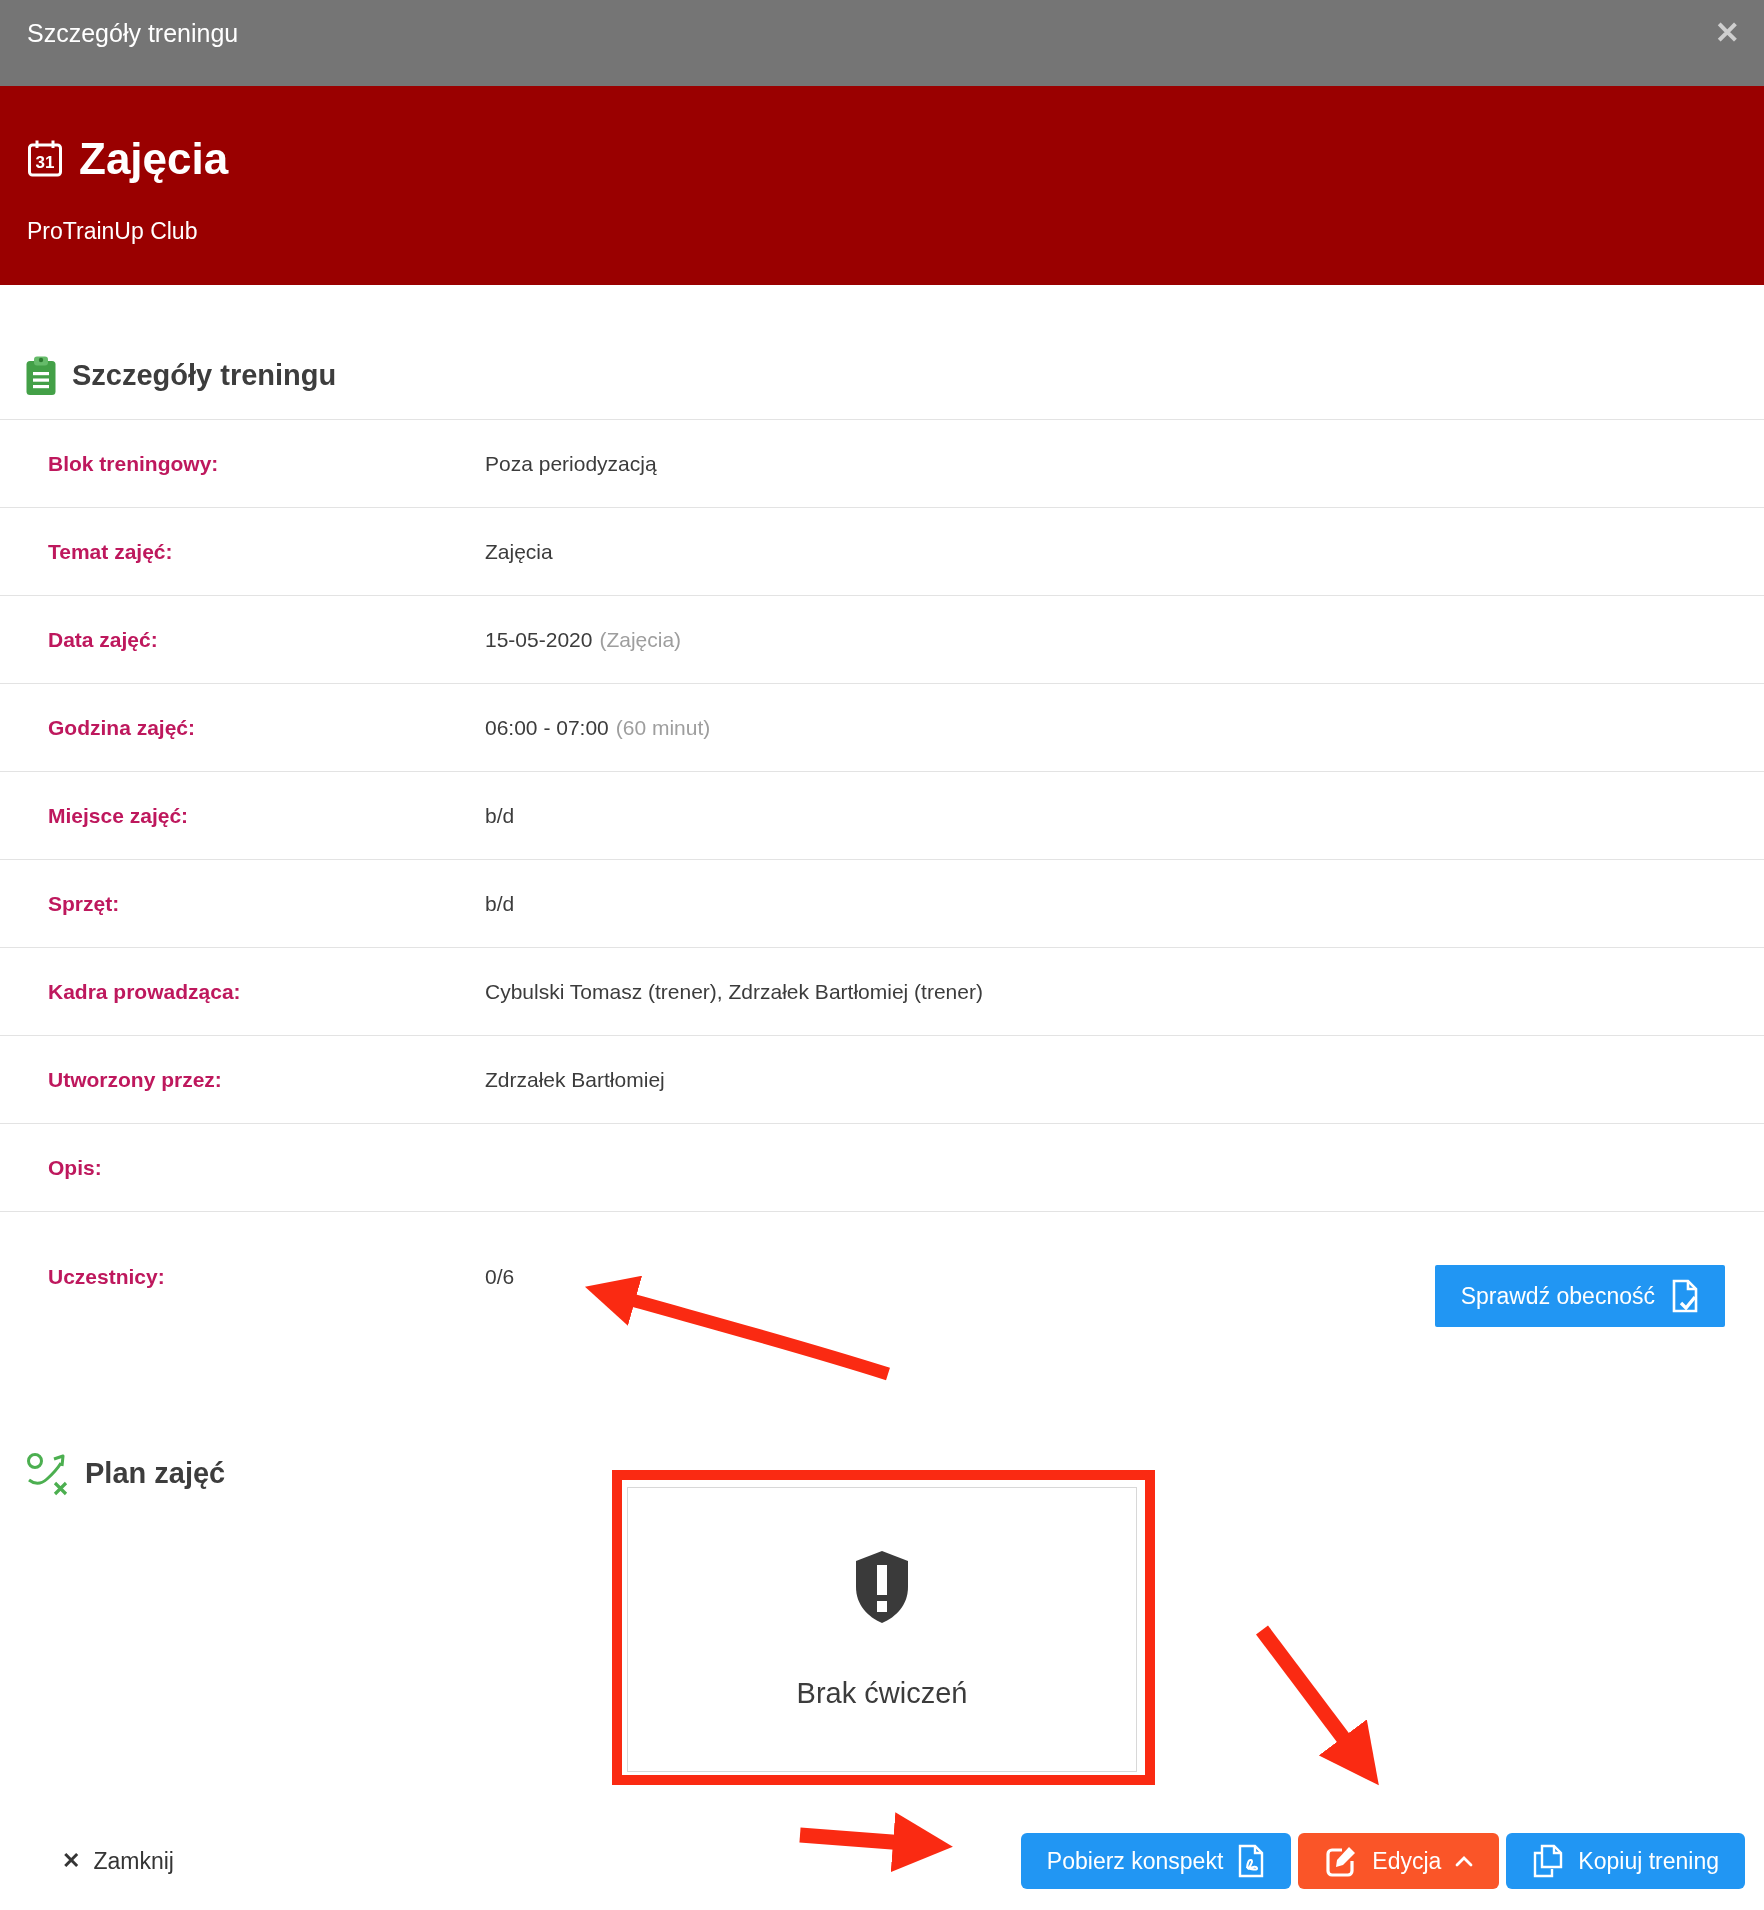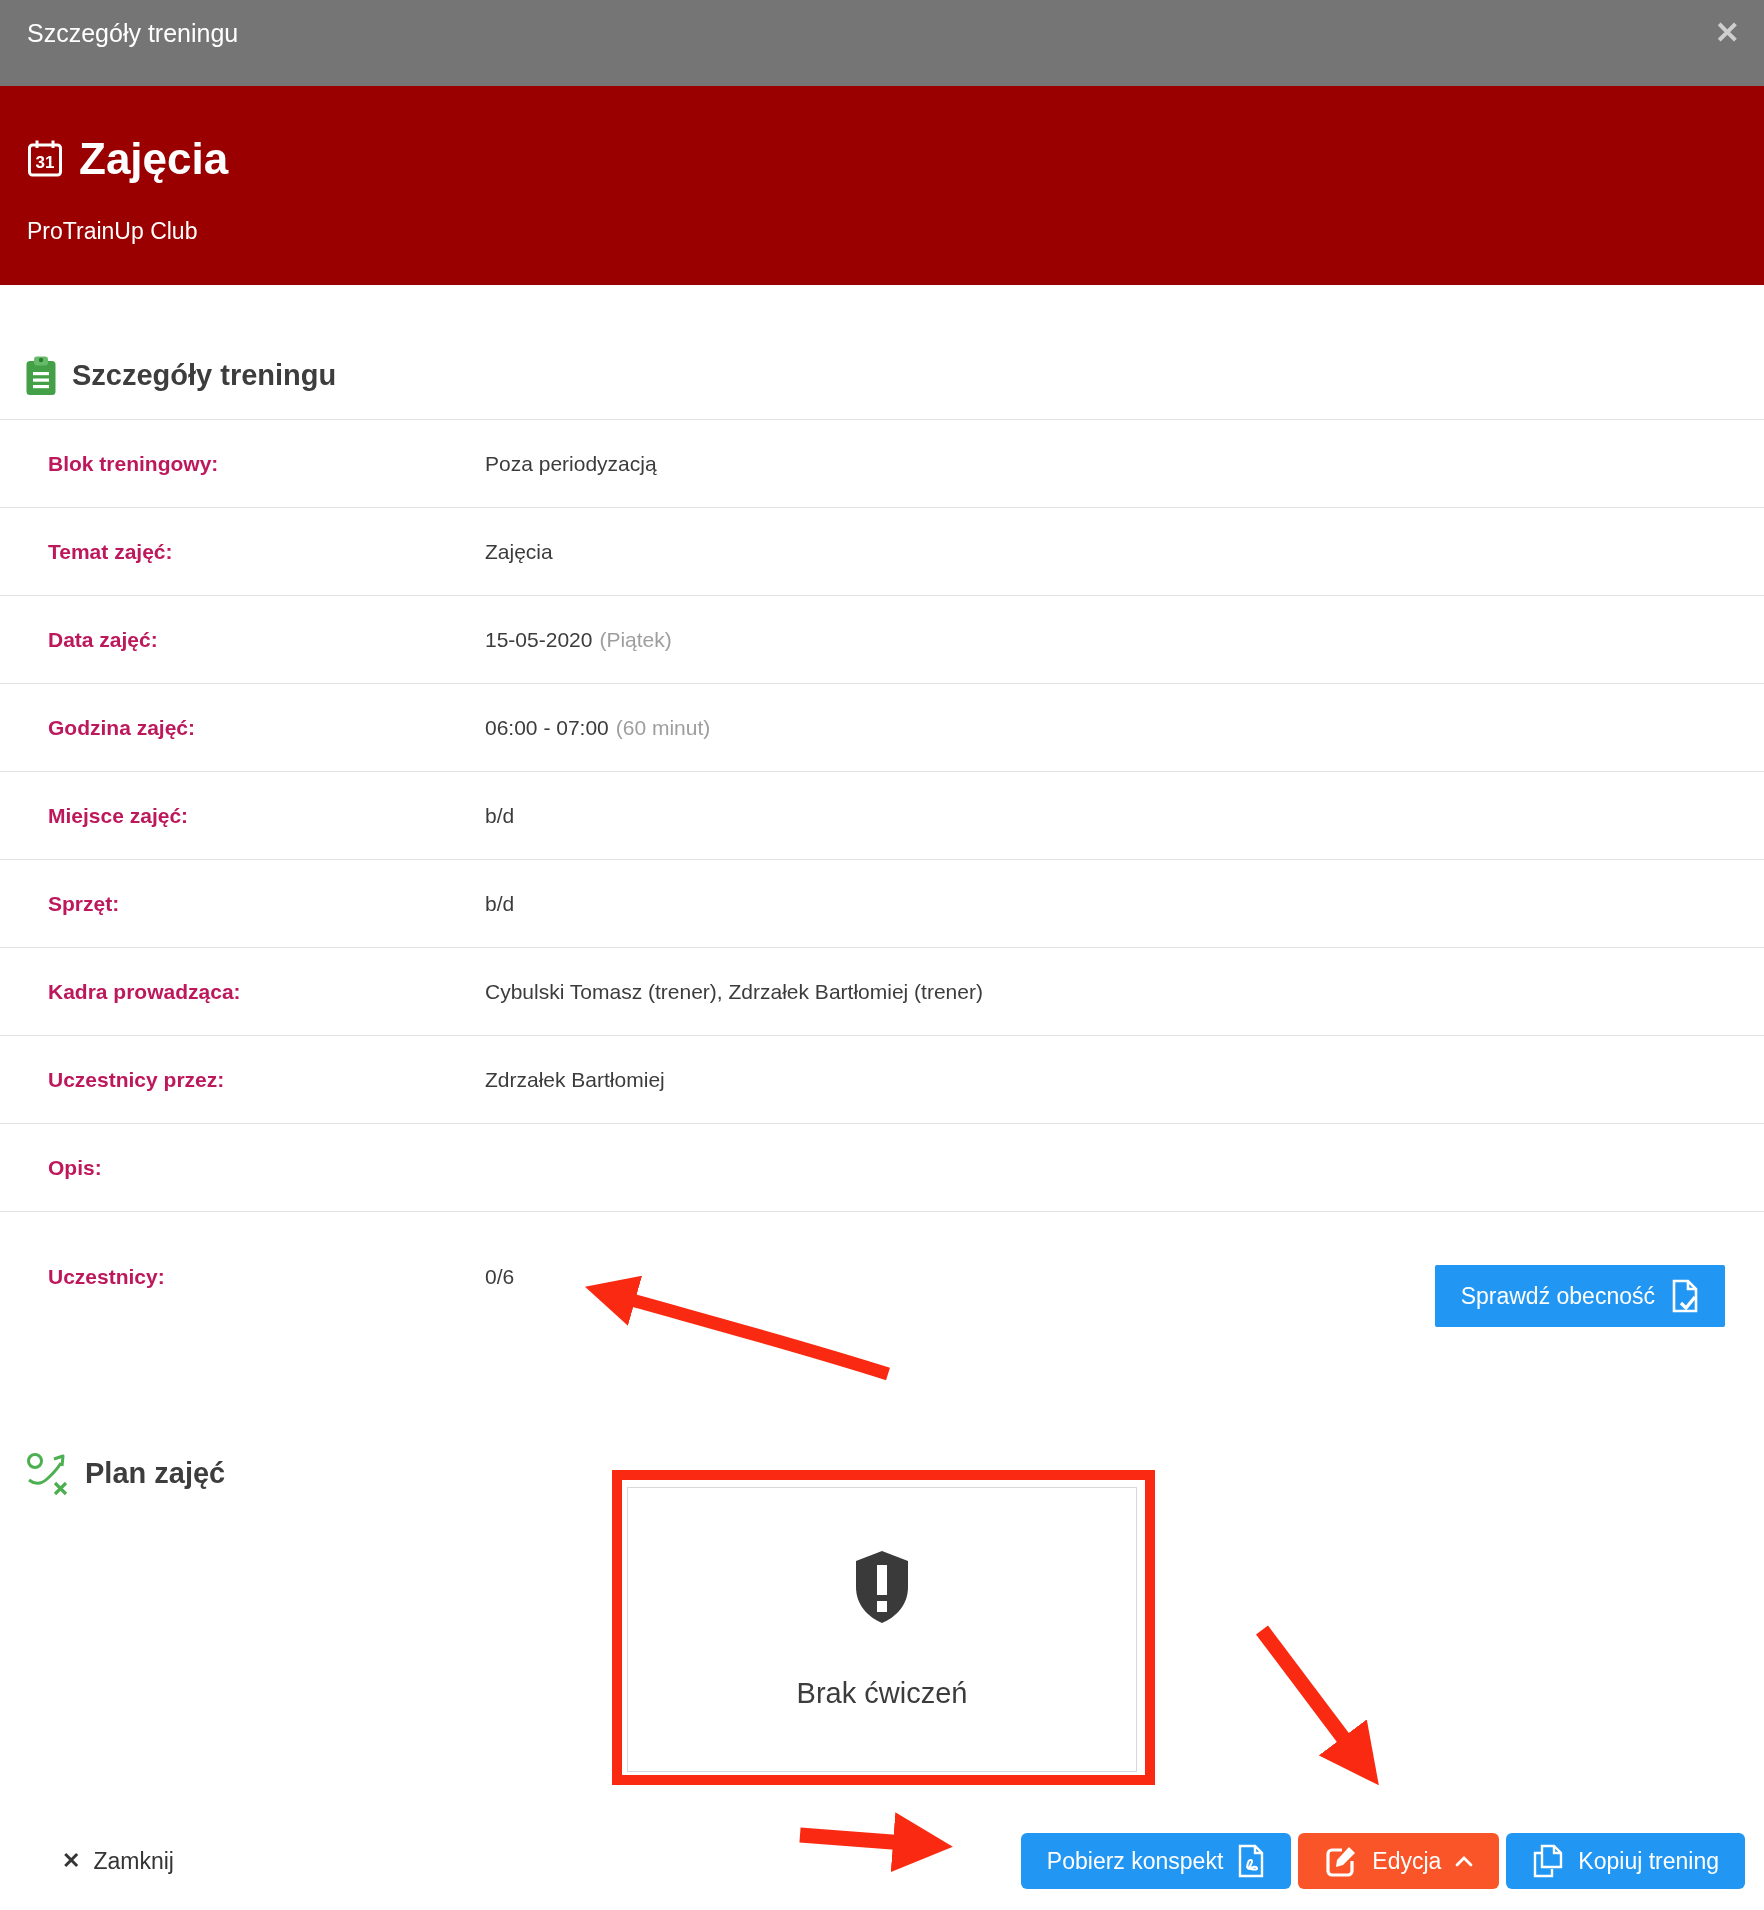--- a/index.html
+++ b/index.html
@@ -150,21 +150,21 @@
     <div class="dlabel">Blok treningowy:</div>
     <div class="dvalue">Poza periodyzacją</div>
   </div>
   <div class="drow">
     <div class="dlabel">Temat zajęć:</div>
     <div class="dvalue">Zajęcia</div>
   </div>
   <div class="drow">
     <div class="dlabel">Data zajęć:</div>
     <div class="dvalue">
-      <span>15-05-2020</span><span class="muted">(Piątek)</span>
+      <span>15-05-2020</span><span class="muted">(Zajęcia)</span>
     </div>
   </div>
   <div class="drow">
     <div class="dlabel">Godzina zajęć:</div>
     <div class="dvalue">
       <span>06:00 - 07:00</span><span class="muted">(60 minut)</span>
     </div>
   </div>
   <div class="drow">
     <div class="dlabel">Miejsce zajęć:</div>
@@ -172,21 +172,21 @@
   </div>
   <div class="drow">
     <div class="dlabel">Sprzęt:</div>
     <div class="dvalue">b/d</div>
   </div>
   <div class="drow">
     <div class="dlabel">Kadra prowadząca:</div>
     <div class="dvalue">Cybulski Tomasz (trener), Zdrzałek Bartłomiej (trener)</div>
   </div>
   <div class="drow">
-    <div class="dlabel">Uczestnicy przez:</div>
+    <div class="dlabel">Utworzony przez:</div>
     <div class="dvalue">Zdrzałek Bartłomiej</div>
   </div>
   <div class="drow">
     <div class="dlabel">Opis:</div>
     <div class="dvalue"></div>
   </div>
 
   <div class="drow participants">
     <div class="dlabel">Uczestnicy:</div>
     <div class="dvalue">0/6</div>

